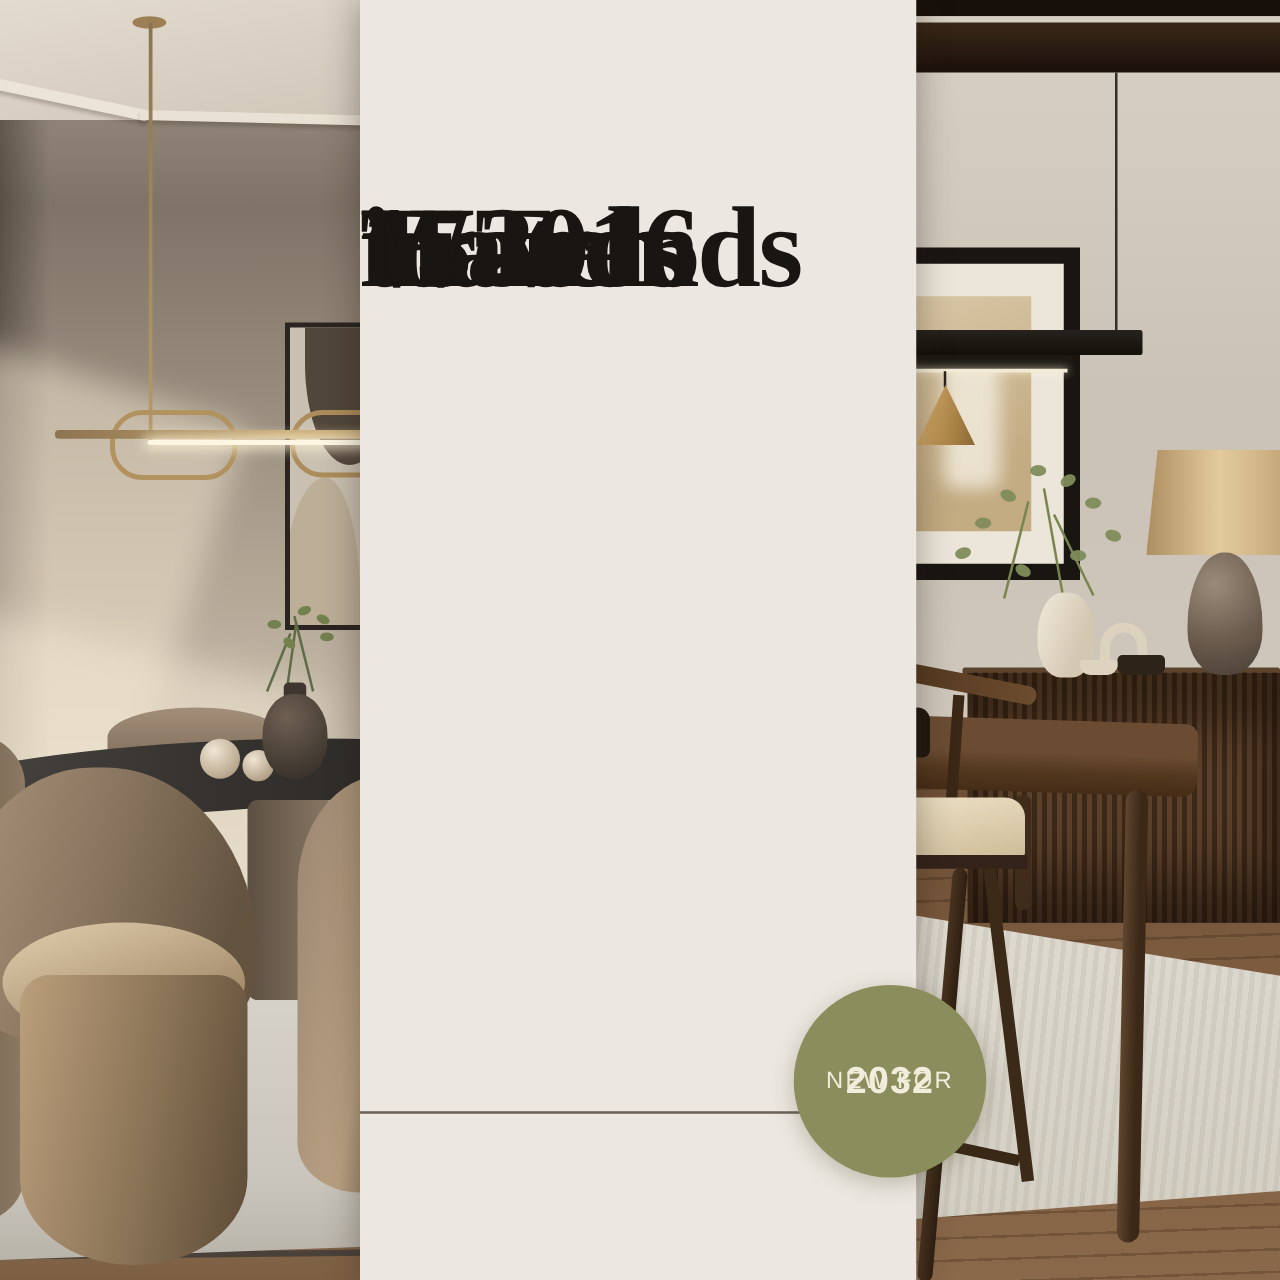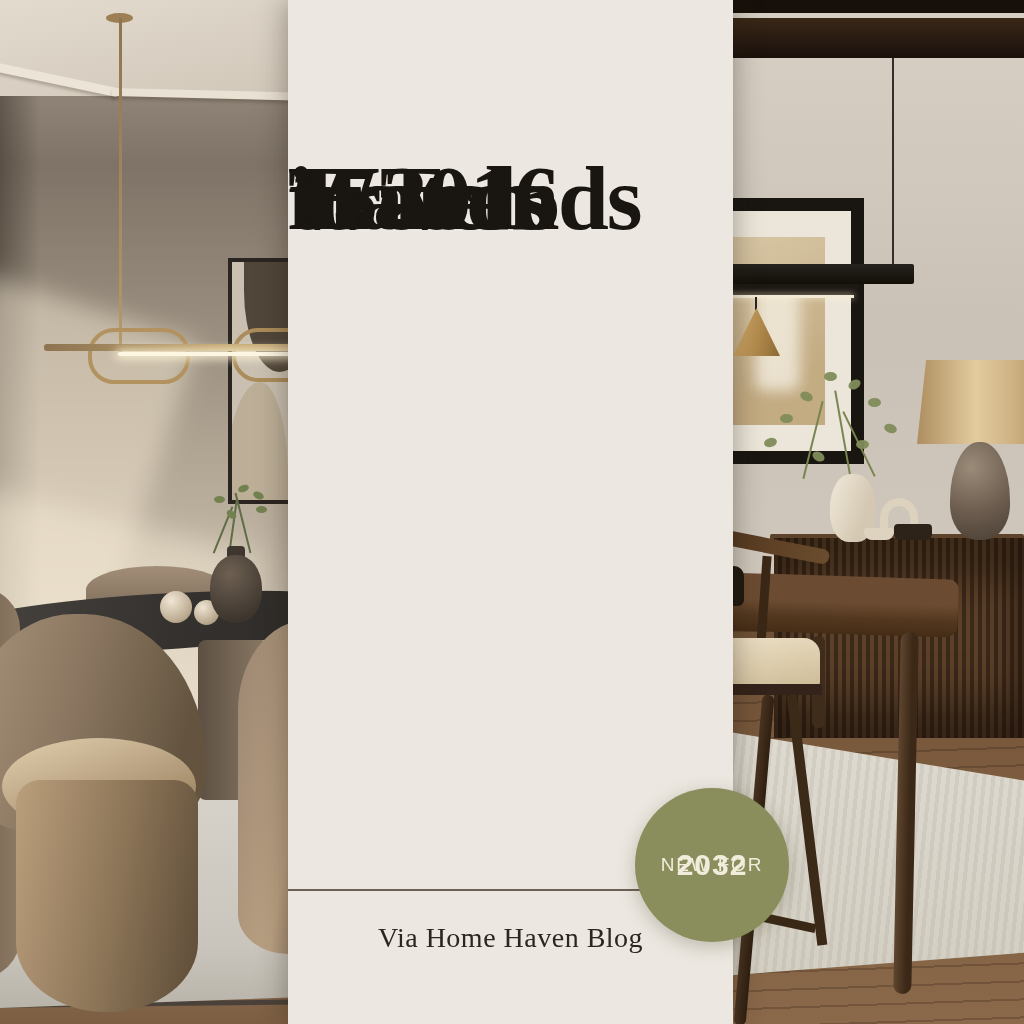--- a/index.html
+++ b/index.html
@@ -274,21 +274,20 @@
   <div class="center-panel">
     <div class="title-block">
       <span class="title-line">15</span>
       <span class="title-line">Trends</span>
       <span class="title-line">Haven</span>
       <span class="title-line">Watch</span>
       <span class="title-line">to Trends</span>
       <span class="title-line">in 2016</span>
     </div>
     <div class="divider"></div>
-    <div class="attribution">Via Home Haven Blog</div>
   </div>
 
   <div class="badge">
     <span class="badge-line1">NEW FOR</span>
     <span class="badge-line2">2032</span>
   </div>
 
 </div>
 
 </body></html>

